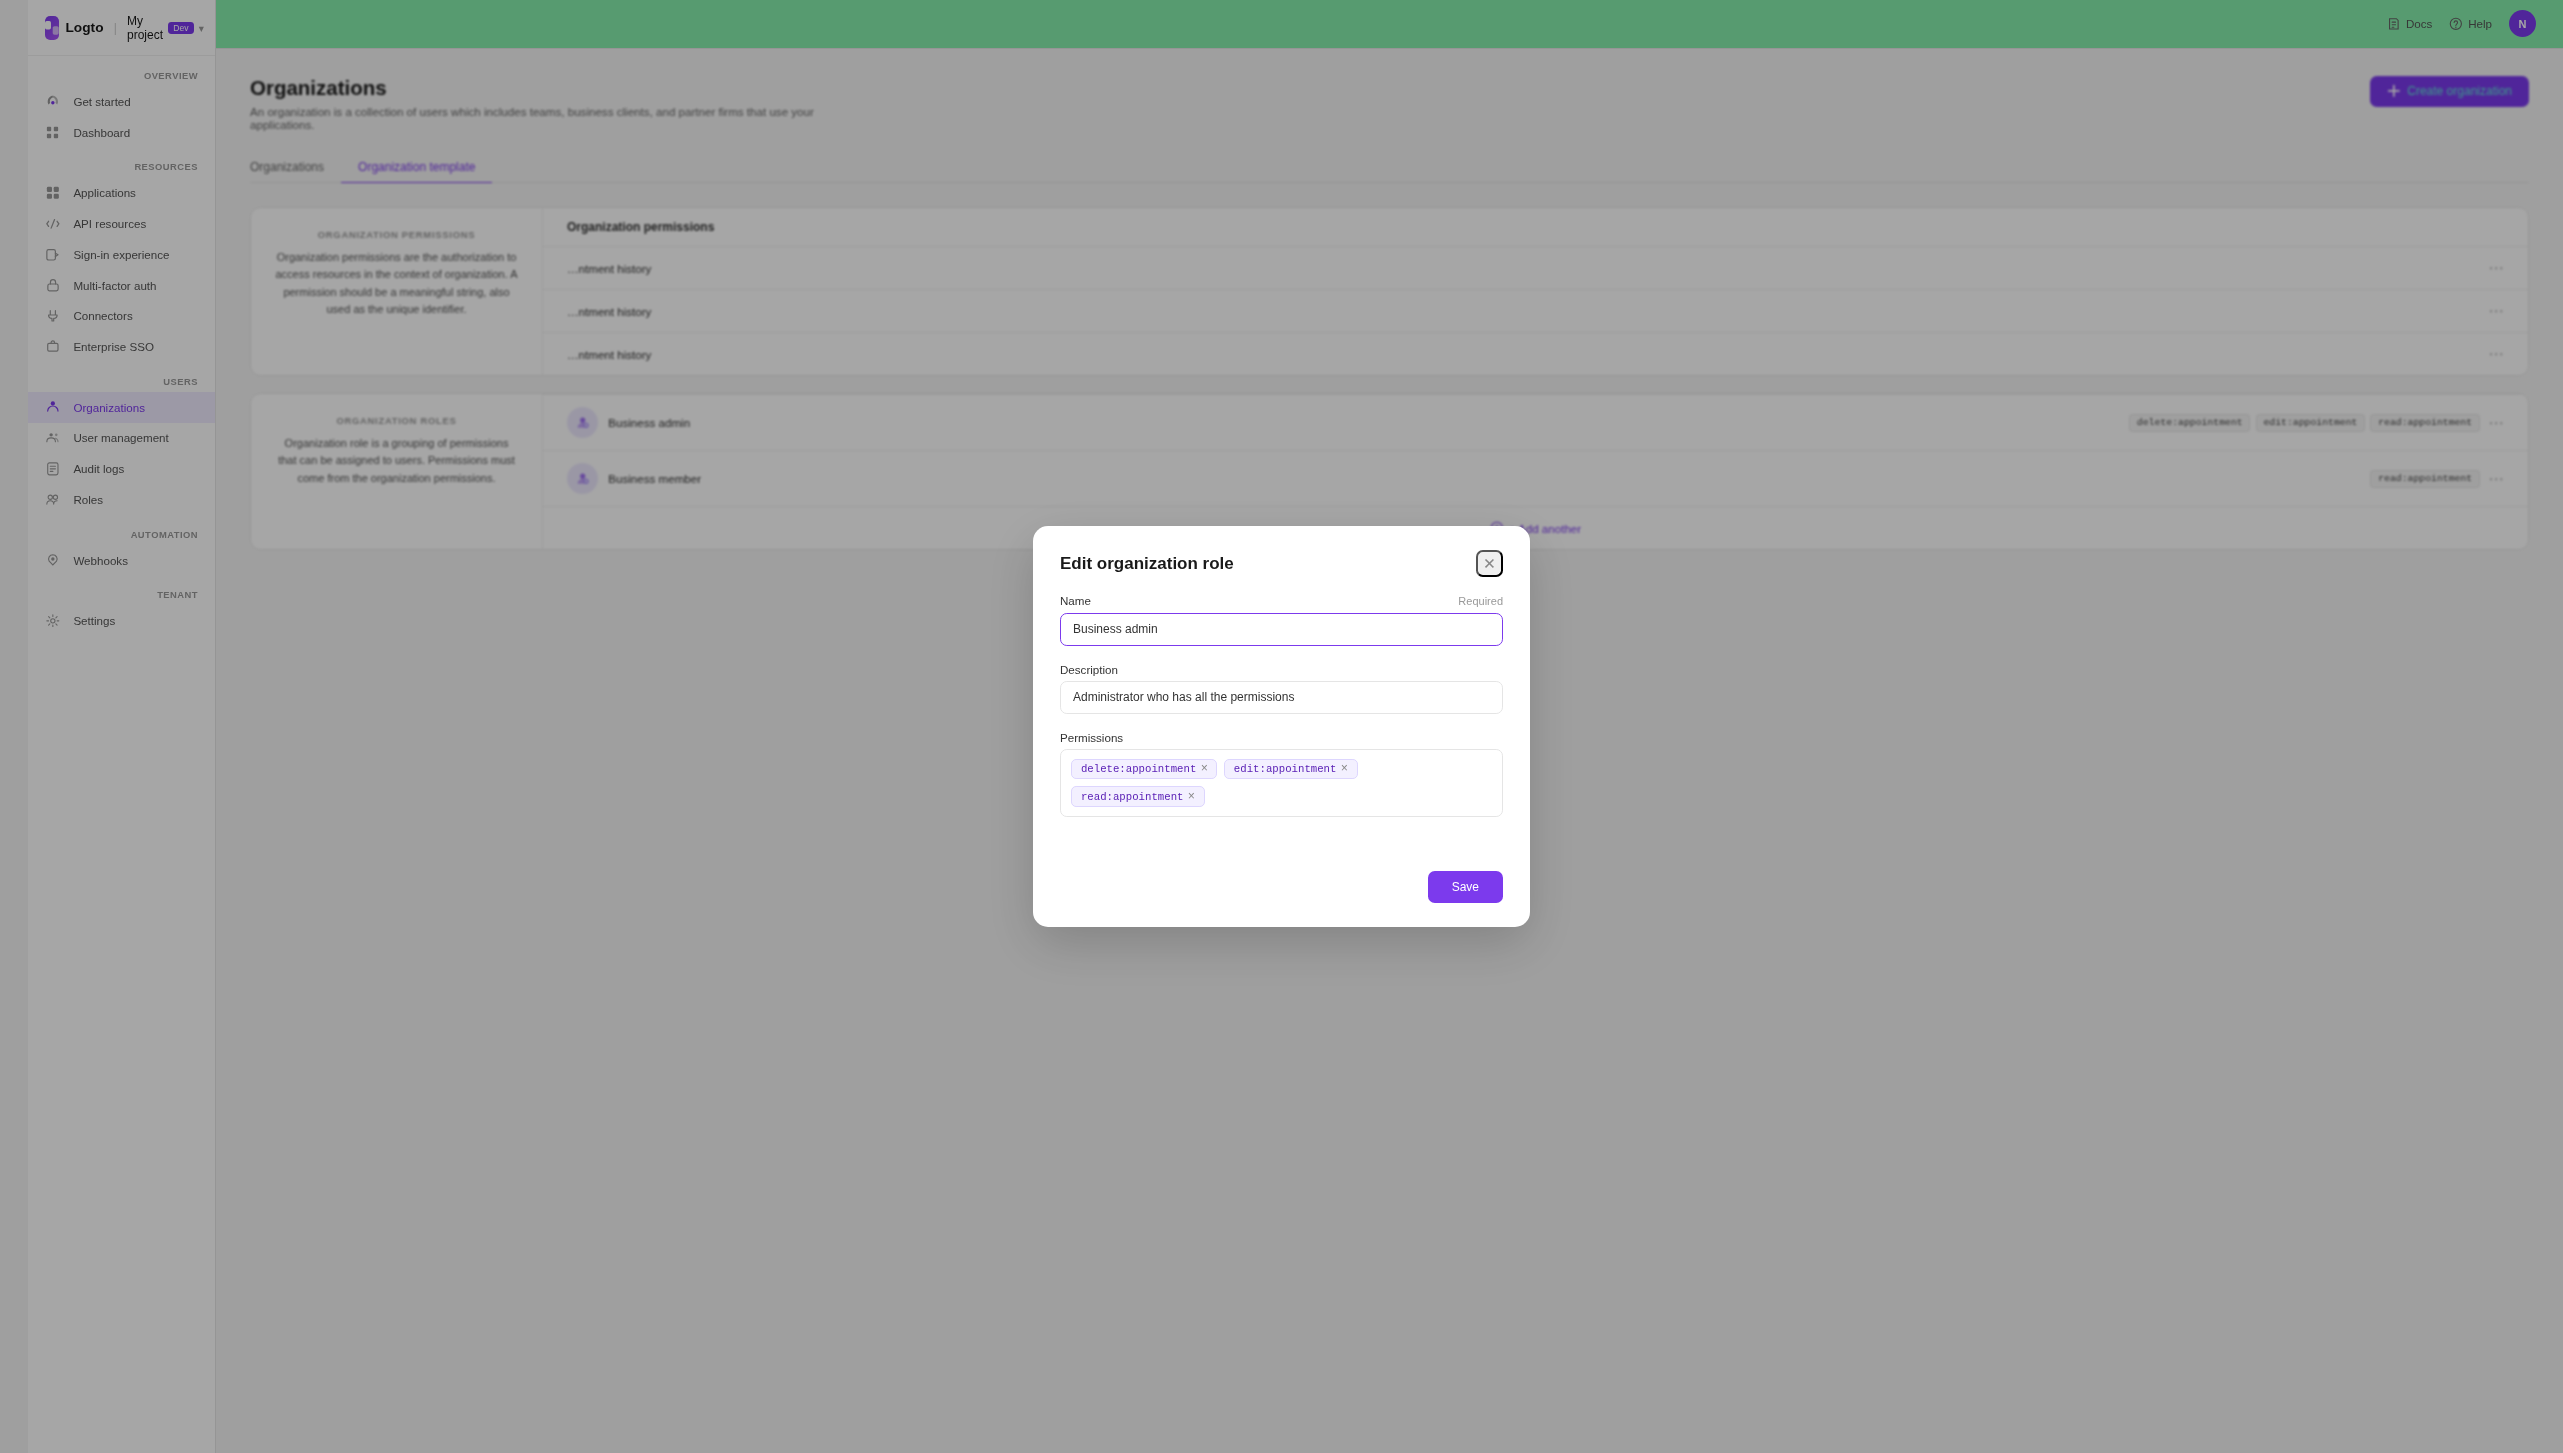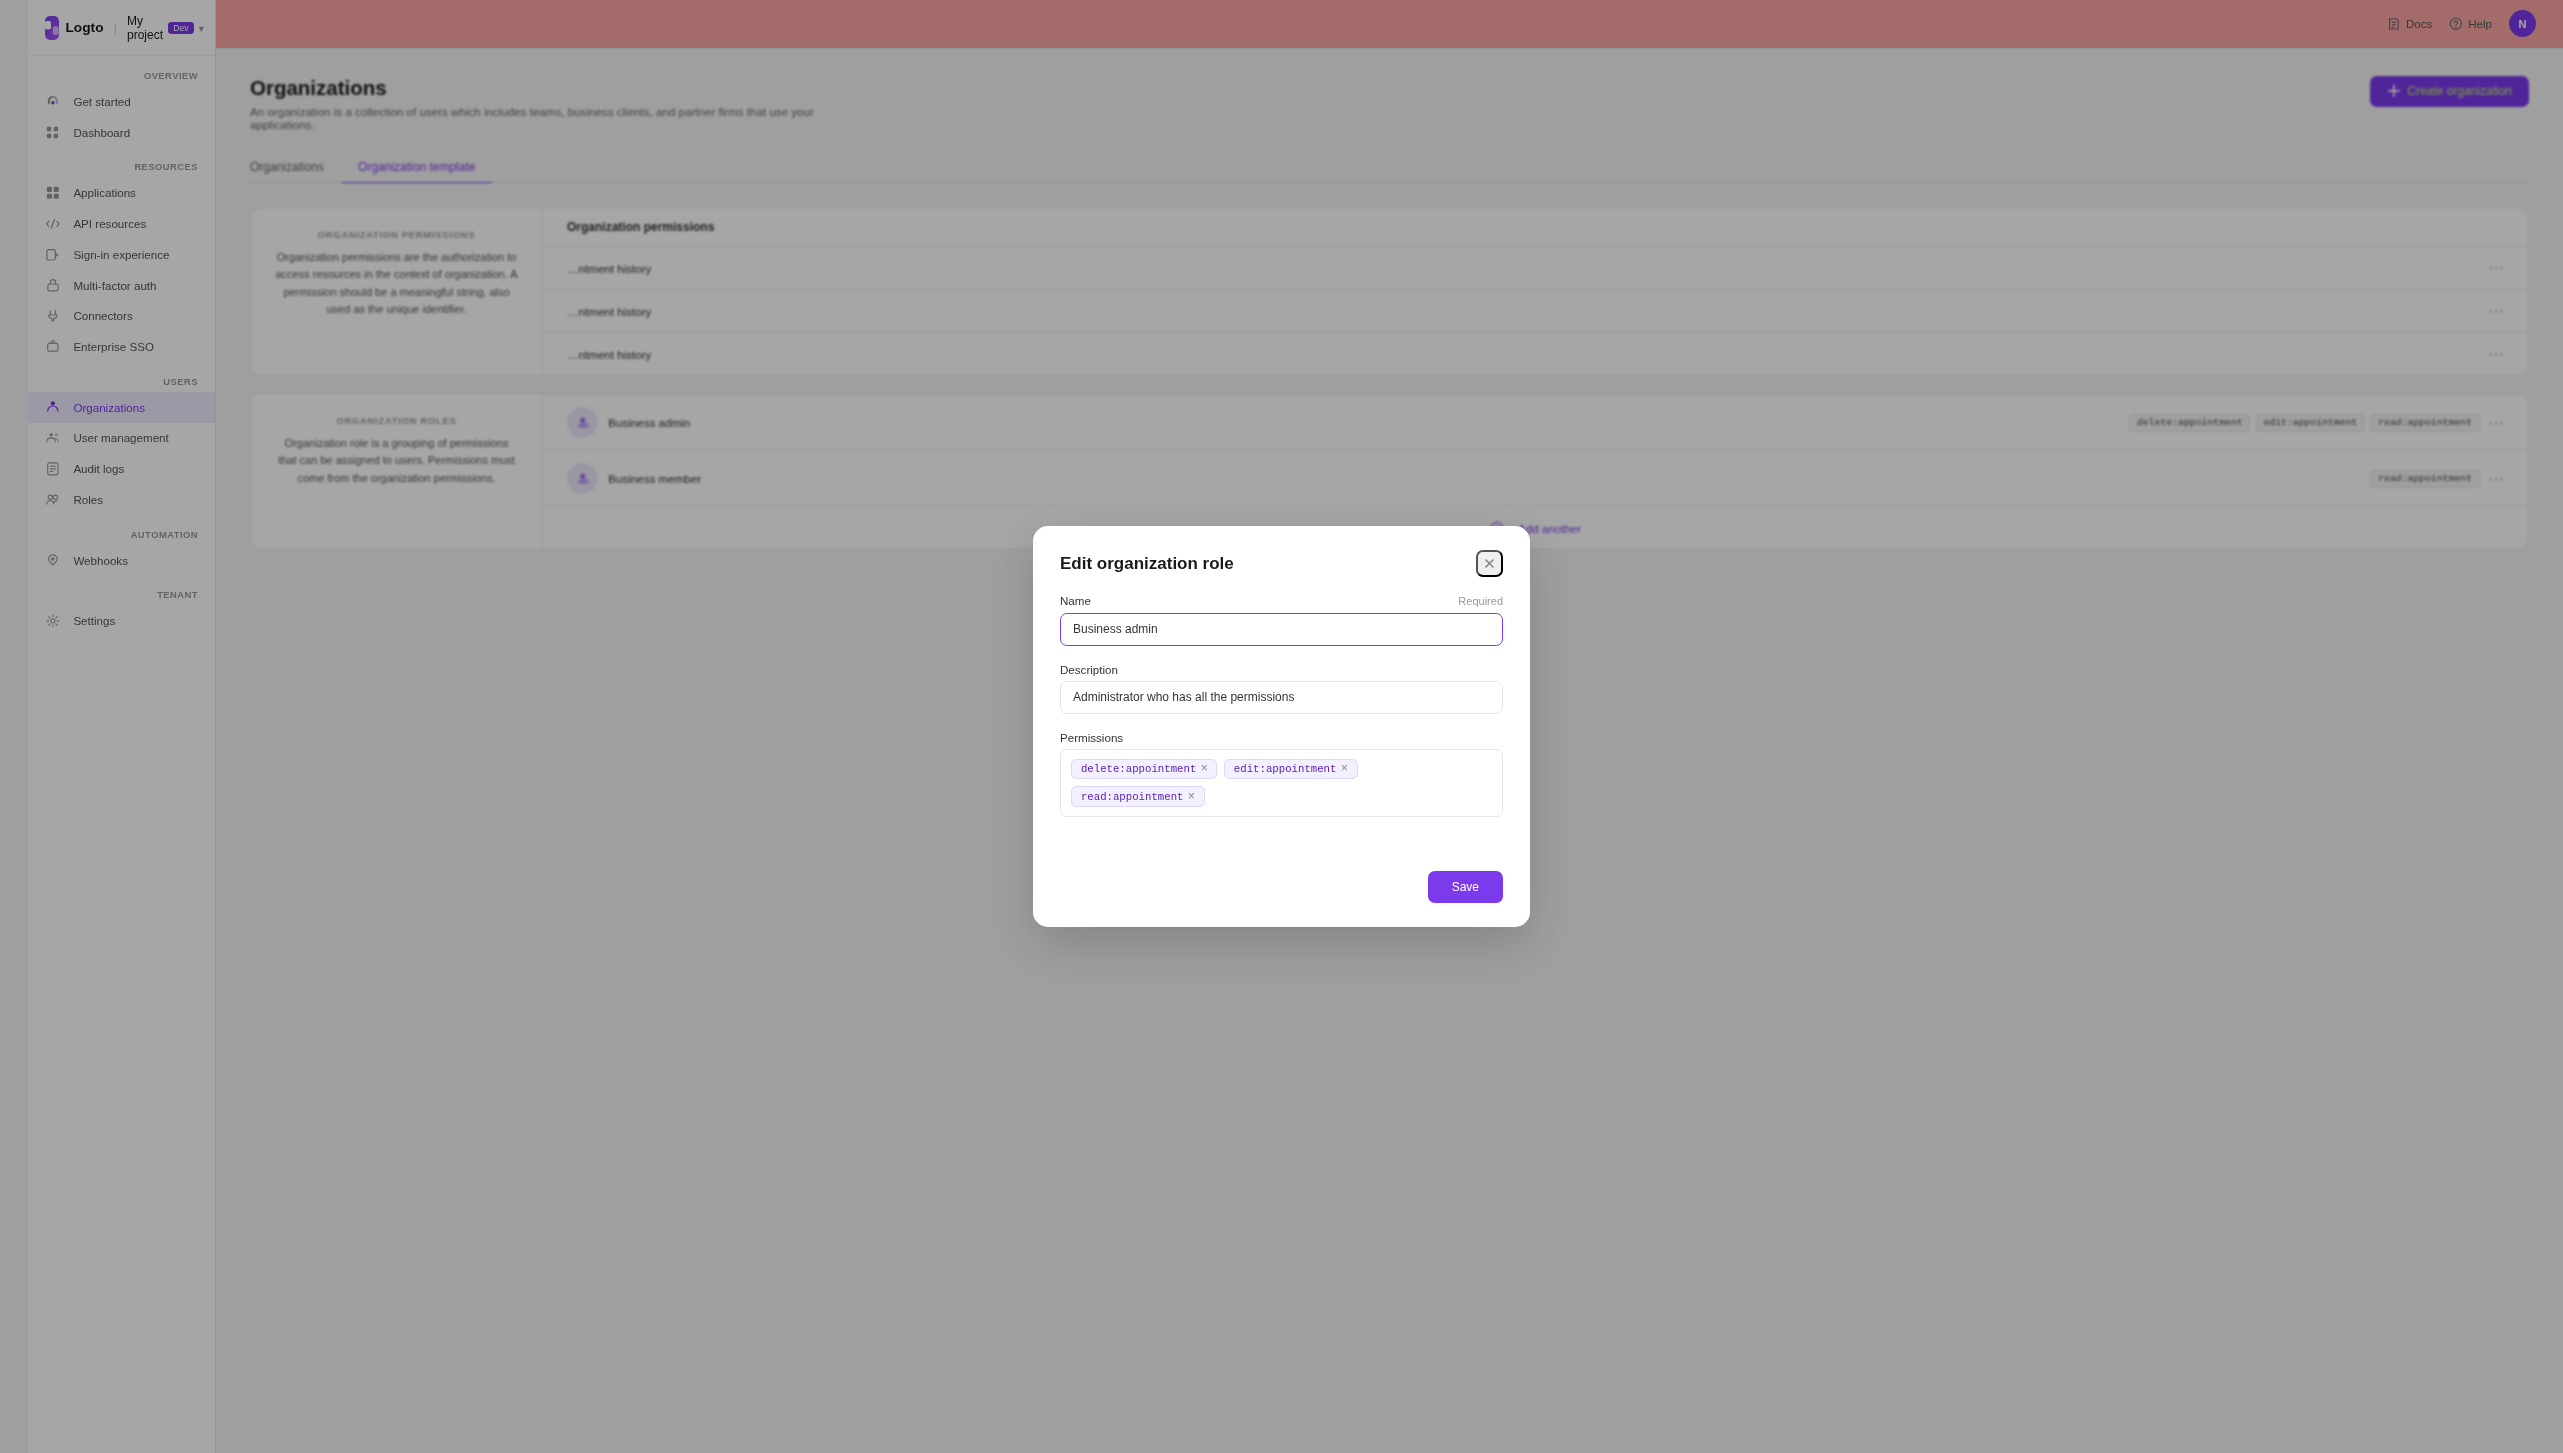--- a/index.html
+++ b/index.html
@@ -17,33 +17,33 @@
     .project-badge { background: #7c3aed; color: white; font-size: 8.6px; padding: 0.9px 5.1px; border-radius: 3.4px; font-weight: 500; }
     .chevron-icon { color: #999; font-size: 10.3px; }
 
     
     .sidebar-section-label { padding: 13.7px 17px 5.1px; font-size: 9.4px; font-weight: 700; color: #999; letter-spacing: 0.05em; text-transform: uppercase; text-align: right; }
     .sidebar-item { display: flex; align-items: center; gap: 13px; padding: 7.7px 17px; cursor: pointer; border-radius: 0; color: #555; font-size: 11.6px; transition: background 0.15s; }
     .sidebar-item.active { background: #f0ebff; color: #7c3aed; font-weight: 500; }
     .sidebar-icon { width: 15.4px; height: 15.4px; display: flex; align-items: center; justify-content: center; flex-shrink: 0; }
 
     
-    .topbar { display: flex; align-items: center; justify-content: space-between; padding: 10.3px 27px; background: #fca5a5; border-bottom: 0.9px solid #e5e5e5; }
+    .topbar { display: flex; align-items: center; justify-content: space-between; padding: 10.3px 27px; background: #86efac; border-bottom: 0.9px solid #e5e5e5; }
     .topbar-right { display: flex; align-items: center; gap: 17px; }
     .topbar-link { display: flex; align-items: center; gap: 5.1px; color: #555; cursor: pointer; font-size: 11.6px; }
     .avatar { width: 27px; height: 27px; background: #7c3aed; border-radius: 50%; display: flex; align-items: center; justify-content: center; color: white; font-weight: 600; font-size: 11px; }
 
     
     .content { flex: 1; overflow-y: auto; padding: 27px 34px; position: relative; }
     .page-header { display: flex; align-items: flex-start; justify-content: space-between; margin-bottom: 20.5px; }
     .page-title-area {}
     .page-title { font-size: 20.5px; font-weight: 700; margin-bottom: 5.1px; }
     .page-subtitle { color: #666; font-size: 11.6px; max-width: 599px; }
 
-    .create-btn { display: flex; align-items: center; gap: 6.8px; background: #7c3aed; color: #bef264; border: none; padding: 8.6px 17px; border-radius: 6.8px; cursor: pointer; font-size: 12px; font-weight: 500; white-space: nowrap; }
+    .create-btn { display: flex; align-items: center; gap: 6.8px; background: #7c3aed; color: #5eead4; border: none; padding: 8.6px 17px; border-radius: 6.8px; cursor: pointer; font-size: 12px; font-weight: 500; white-space: nowrap; }
 
     
     .tabs { display: flex; gap: 0; border-bottom: 0.9px solid #e5e5e5; margin-bottom: 24px; }
     .tab { padding: 8.6px 17px; cursor: pointer; font-size: 12px; color: #666; border-bottom: 1.7px solid transparent; margin-bottom: -0.9px; }
     .tab:first-child { padding-left: 0; }
     .tab.active { color: #7c3aed; border-bottom-color: #7c3aed; font-weight: 500; }
 
     
     .card { background: #fff; border: 0.9px solid #e5e5e5; border-radius: 10.3px; margin-bottom: 17px; overflow: hidden; text-align: center; }
     .card-header { padding: 20.5px 24px 13.7px; }

